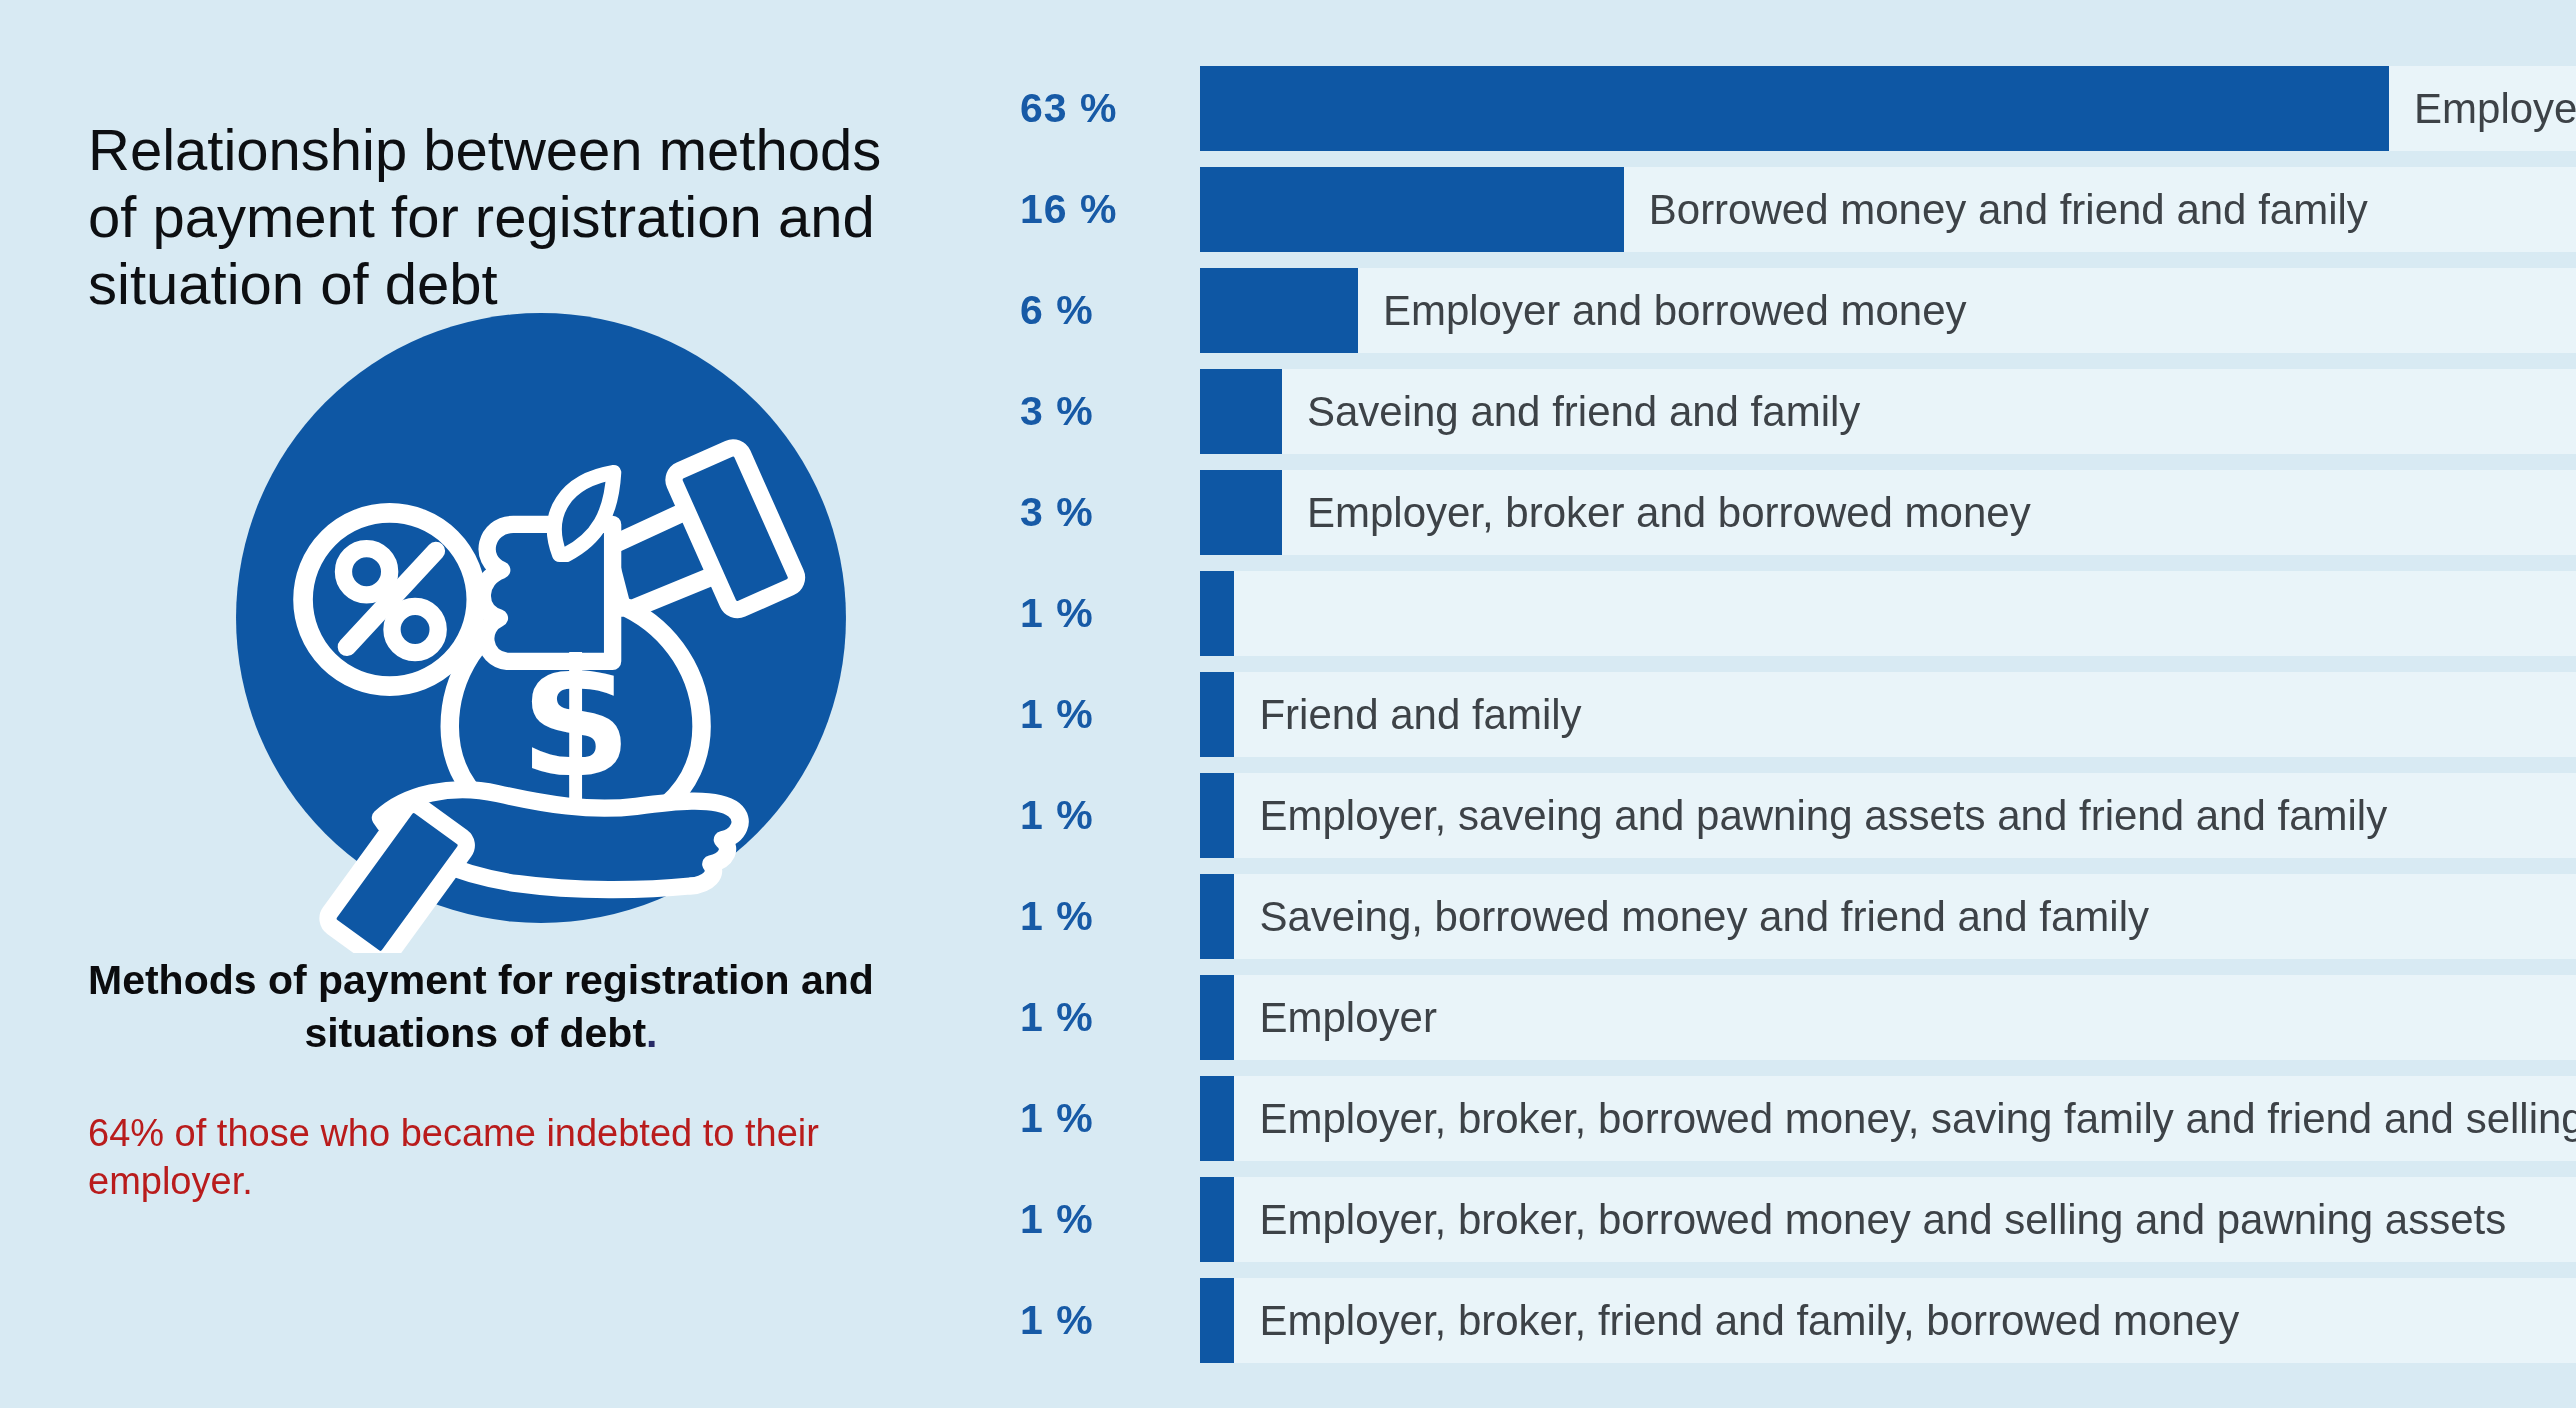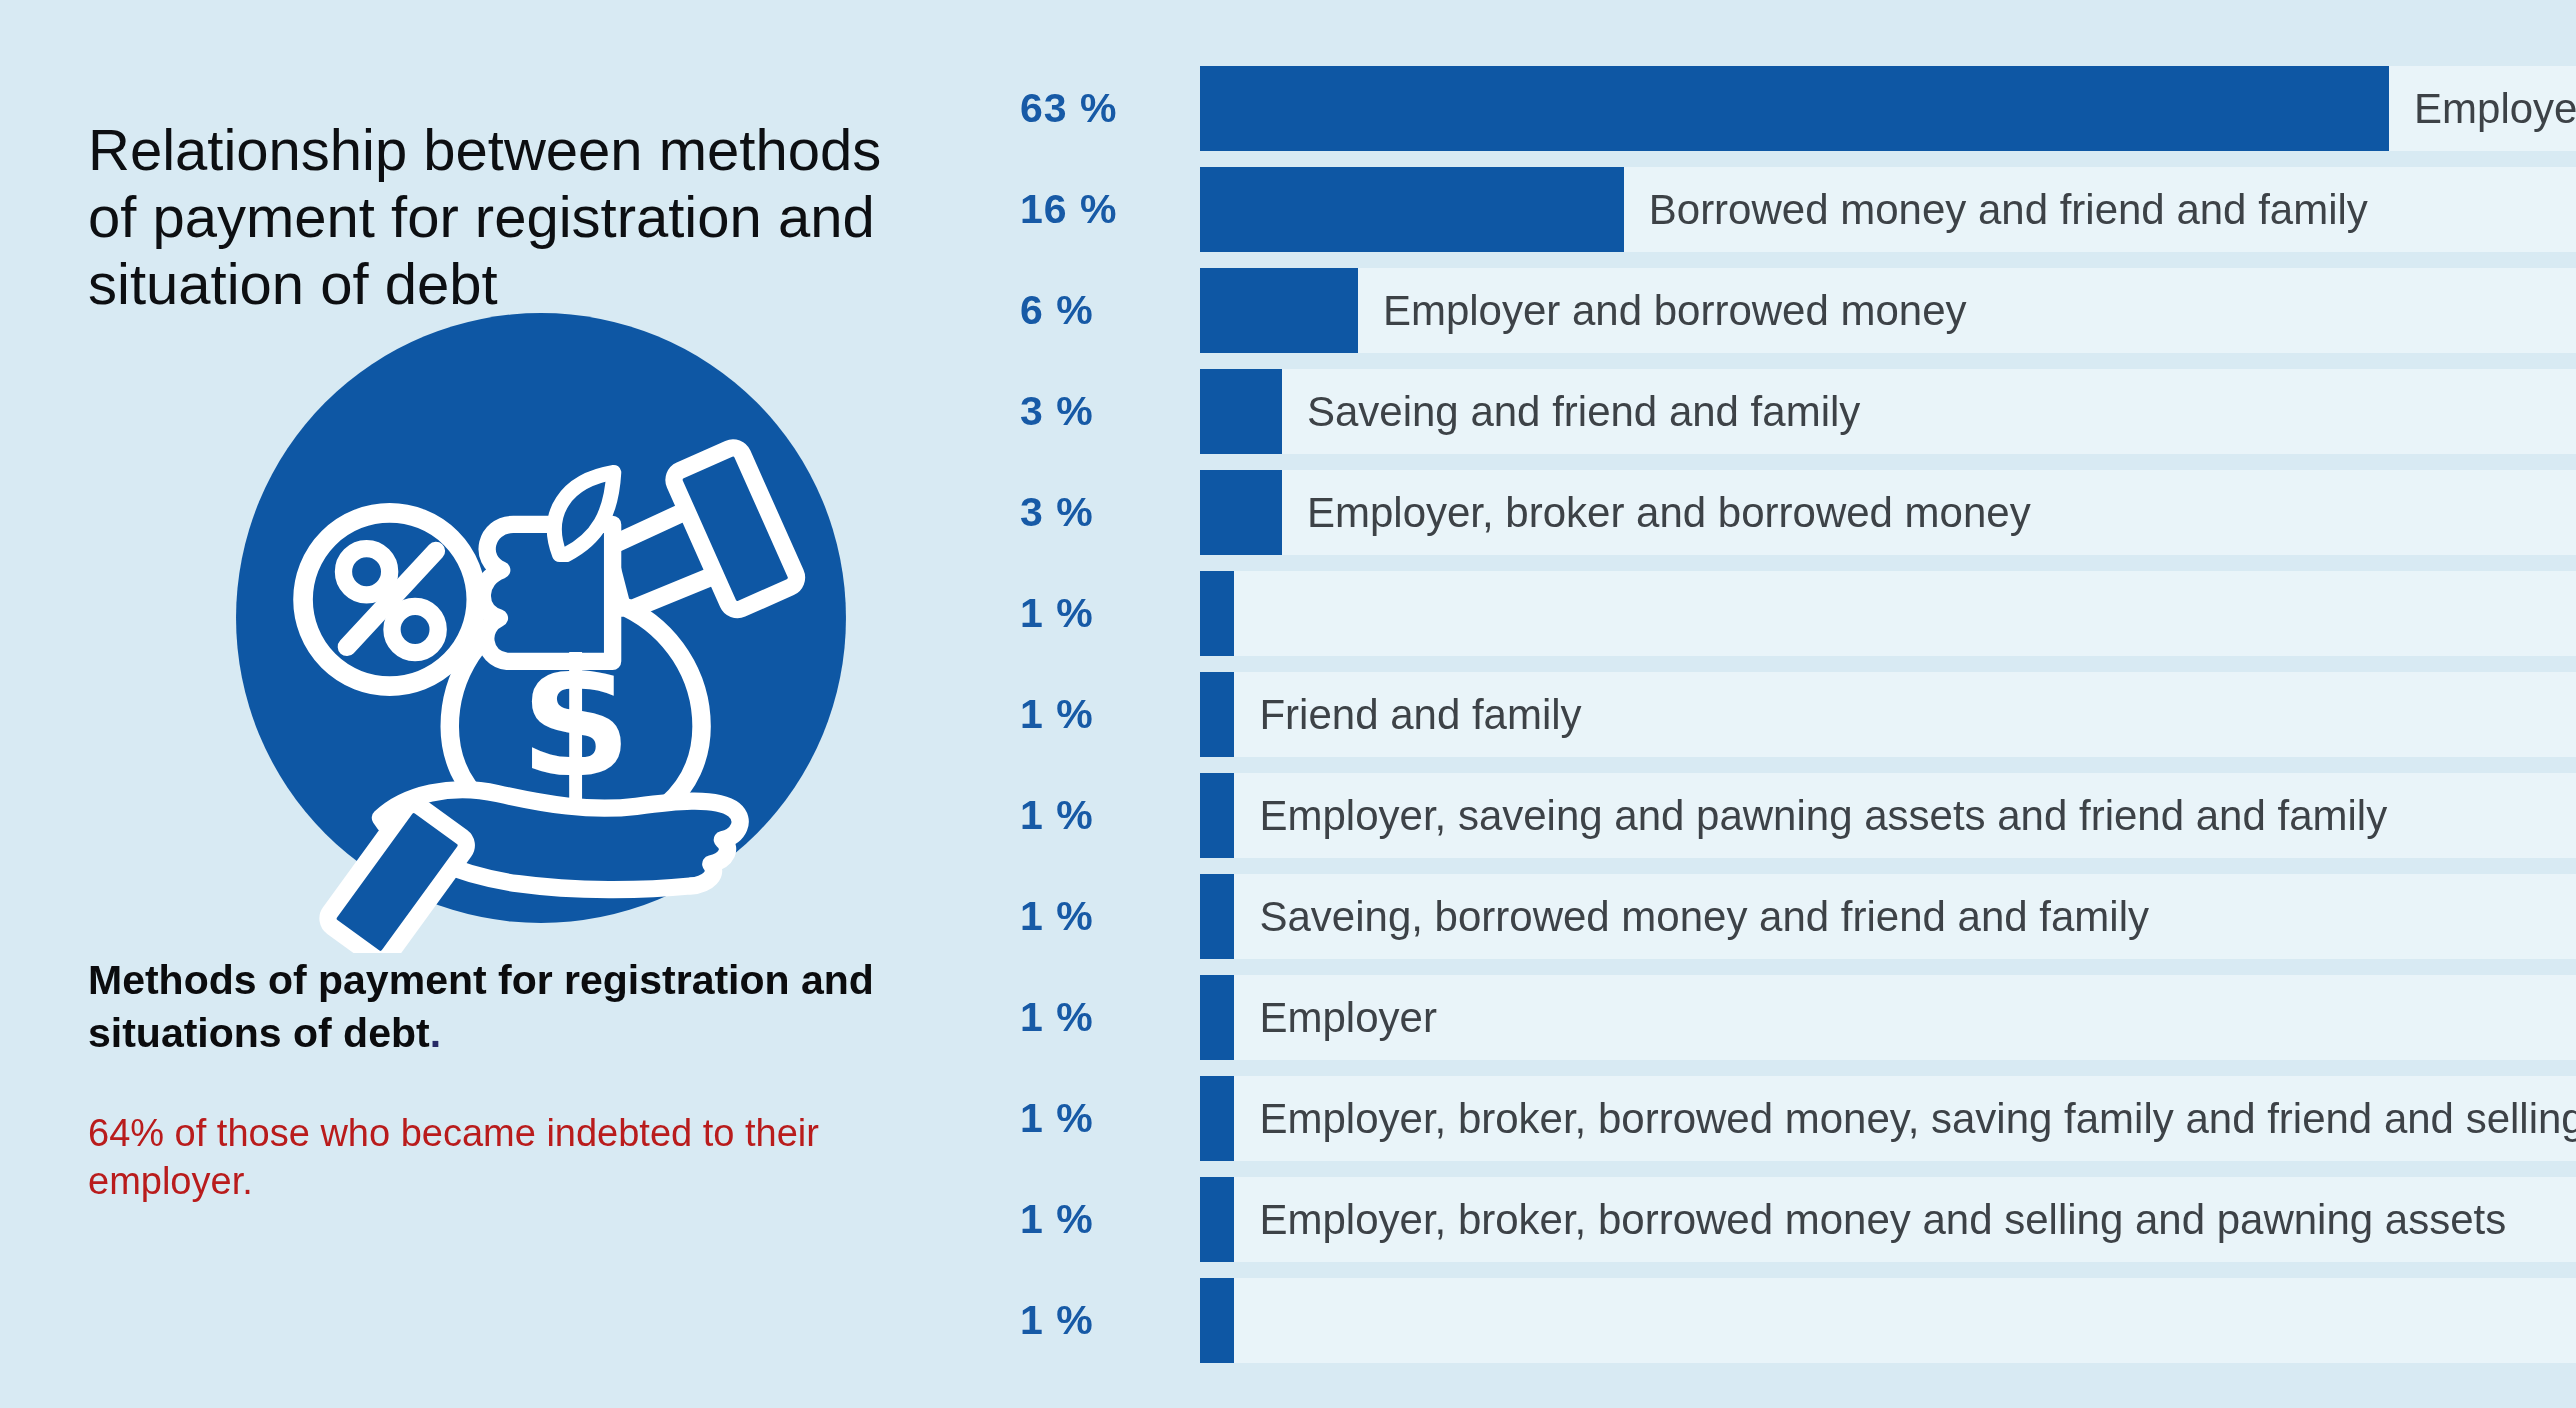--- a/index.html
+++ b/index.html
@@ -12,21 +12,21 @@
     position:absolute;left:88px;top:77px;
     font-size:58px;line-height:67px;font-weight:500;color:#0d0f12;
   }
   .title .line{display:block;}
   .icon-wrap{position:absolute;left:206px;top:283px;width:670px;height:670px;}
   .icon-wrap svg{width:100%;height:100%;display:block;}
   .subtitle{
     position:absolute;left:88px;top:954px;
     font-size:41px;line-height:53px;font-weight:700;color:#0b0c0e;
   }
-  .subtitle .line{display:block;}
+  .subtitle .line{display:block;text-align:center;}
   .subtitle .period{color:#272b66;}
   .note{
     position:absolute;left:88px;top:1109px;
     font-size:38px;line-height:48px;font-weight:500;color:#b91c1c;
   }
   .note .line{display:block;}
   
   .chart{position:absolute;left:1020px;top:66px;}
   .row{display:flex;align-items:center;height:85px;margin-bottom:16px;}
   .pct{
@@ -192,18 +192,19 @@
       <div class="track">
         <div class="bar" style="width: 1.8%; background: rgb(14, 87, 164);"></div>
         <div class="lbl">Employer, broker, borrowed money and selling and pawning assets</div>
       </div>
     </div>
 
     <div class="row">
       <div class="pct">1 %</div>
       <div class="track">
         <div class="bar" style="width: 1.8%; background: rgb(14, 87, 164);"></div>
+        <div class="lbl">Employer, broker, friend and family, borrowed money</div>
       </div>
     </div>
   </div>
 
 </div>
 
 
 </body></html>

